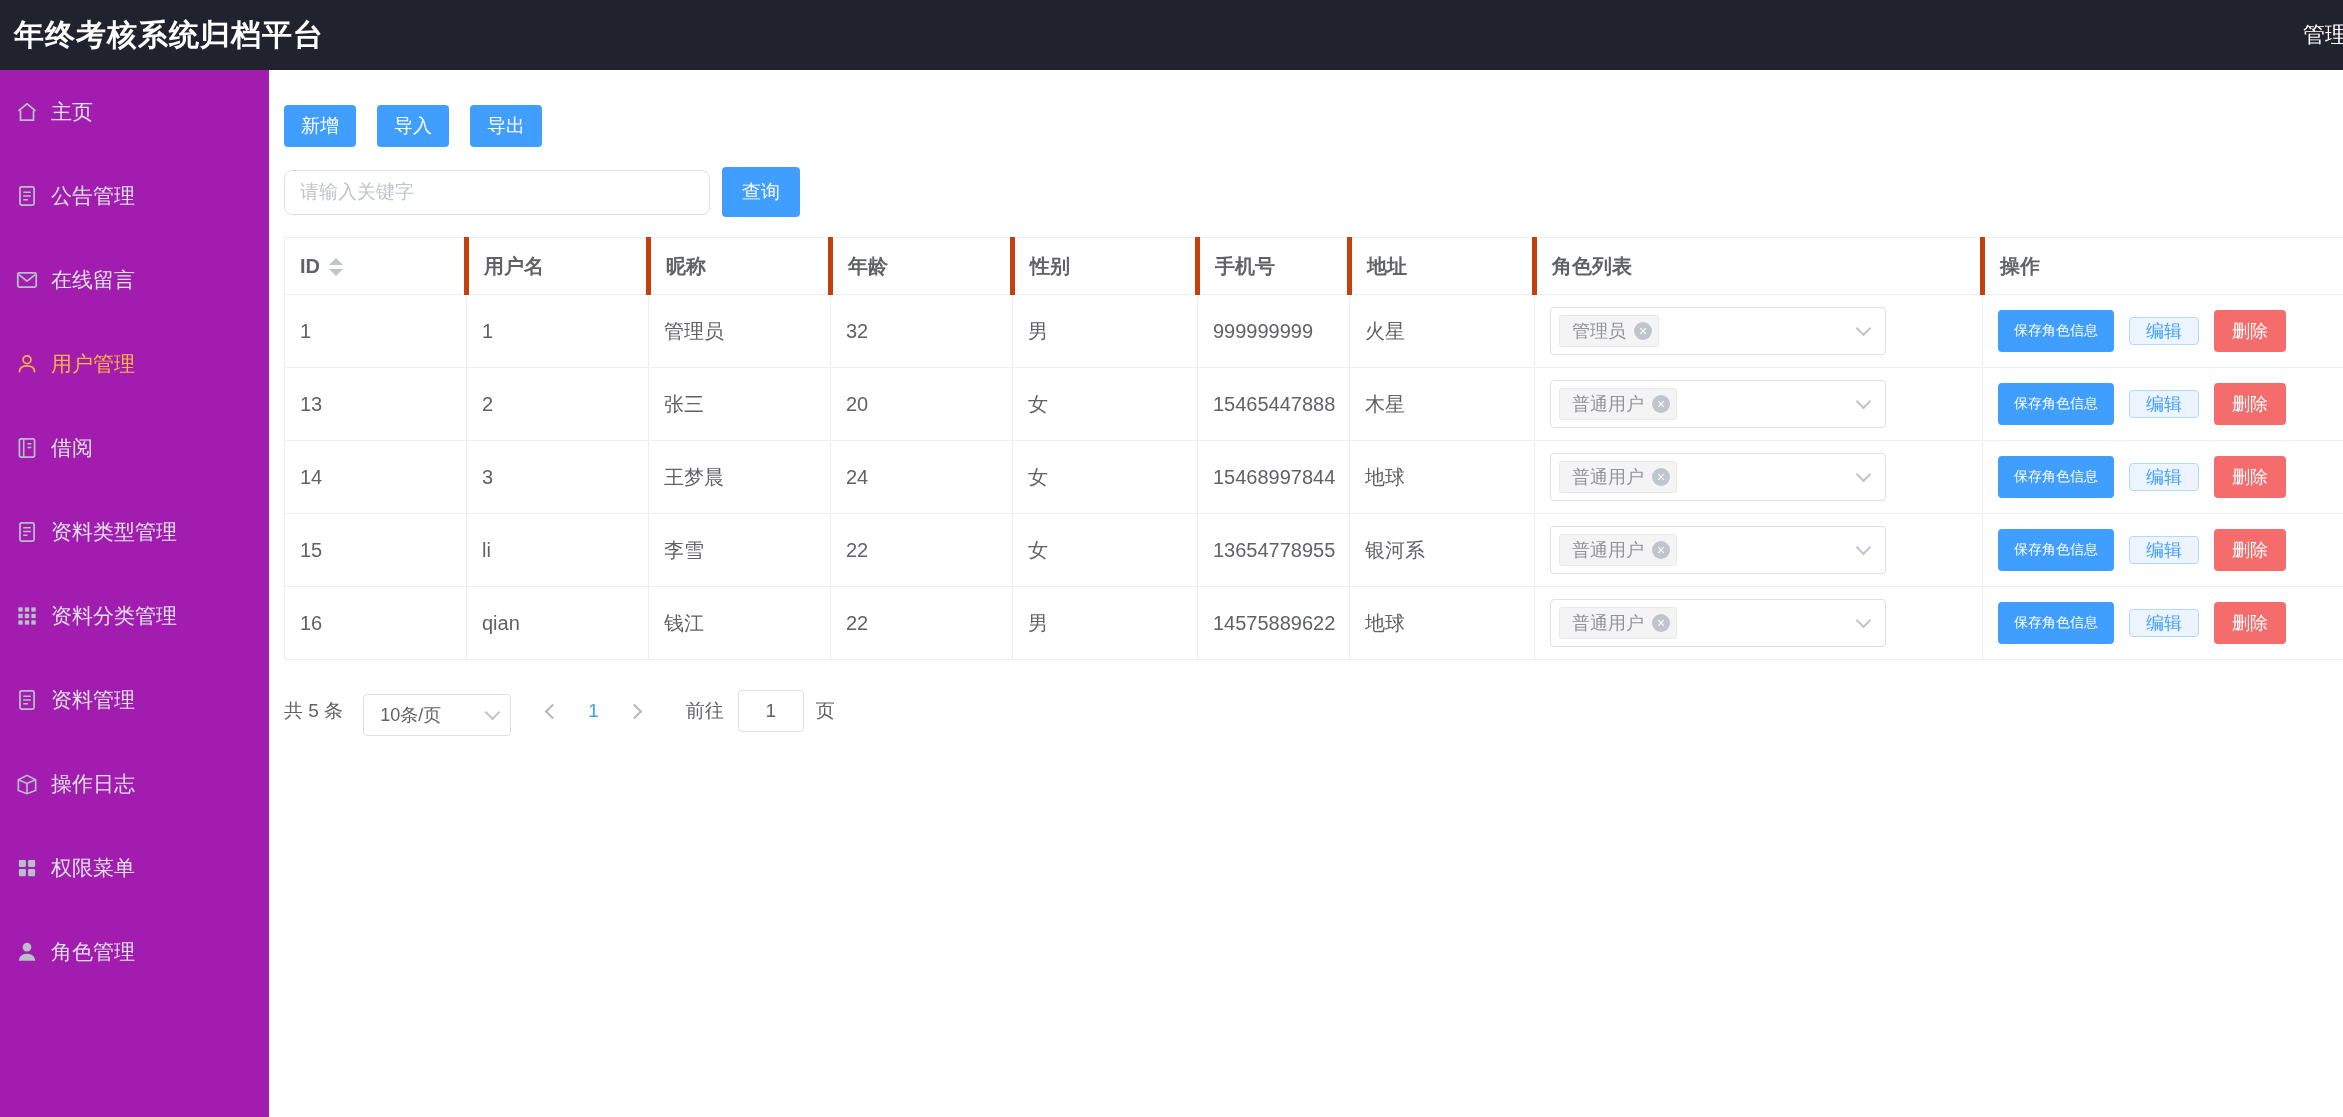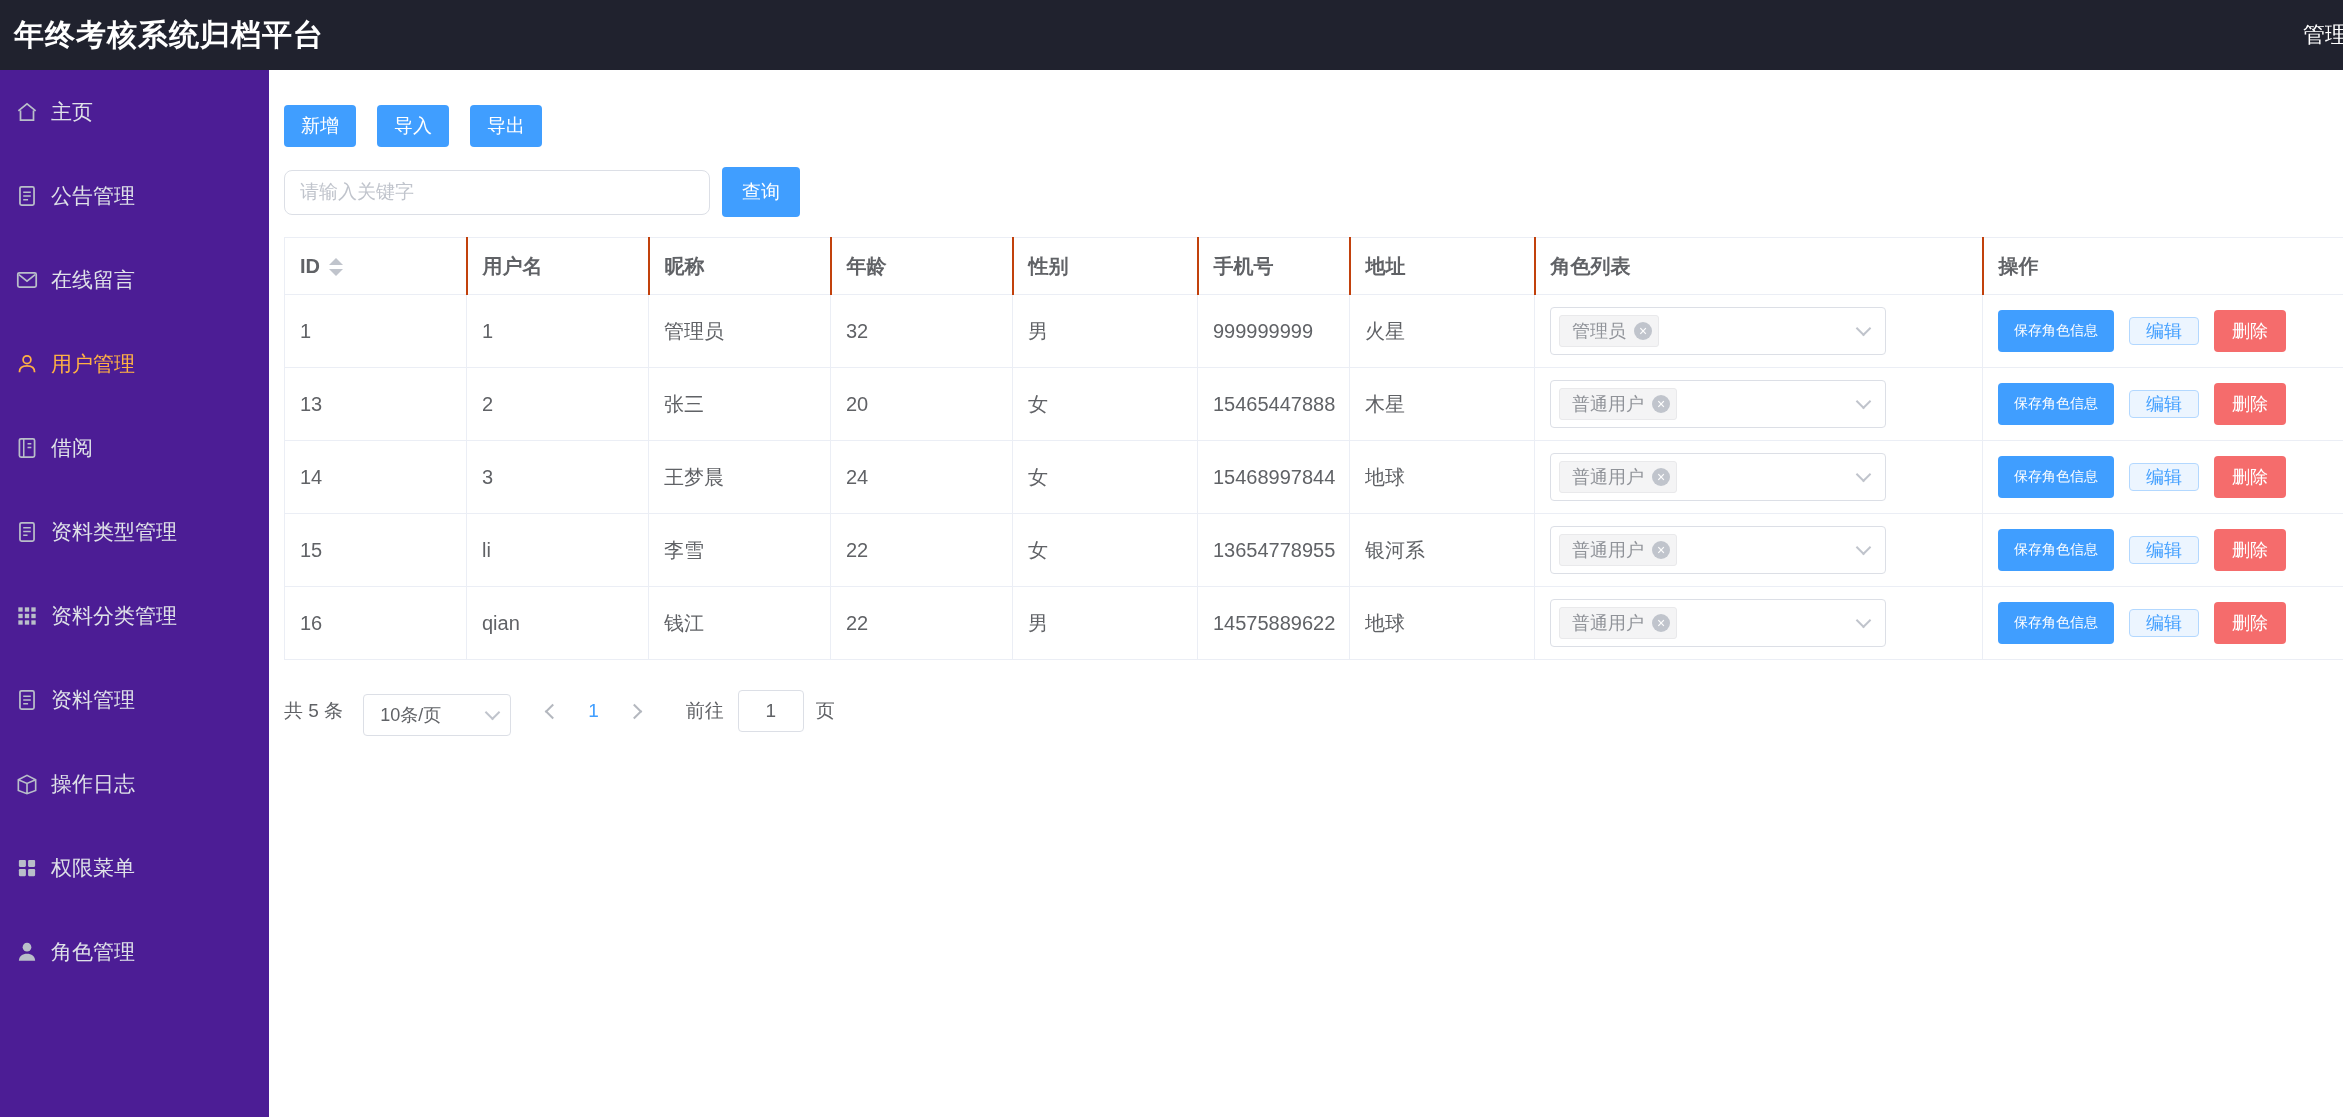--- a/index.html
+++ b/index.html
@@ -17,21 +17,21 @@
     background: #20222e; color: #fff;
     display: flex; align-items: center; justify-content: space-between;
     padding-left: 14px; overflow: hidden; z-index: 20;
   }
   .app-title { font-size: 30px; font-weight: bold; letter-spacing: 1px; white-space: nowrap; }
   .header-user { font-size: 22px; white-space: nowrap; margin-right: -26px; cursor: pointer; }
 
   
   .sidebar {
     position: absolute; top: 70px; left: 0; width: 269px; height: 1047px;
-    background: #4c1d95; z-index: 10;
+    background: #a21caf; z-index: 10;
   }
   .menu-item {
     height: 84px; display: flex; align-items: center;
     padding-left: 14px; cursor: pointer;
     color: #dfe2e8; font-size: 21px;
   }
   .menu-item .icon {
     width: 26px; height: 26px; margin-right: 11px; flex: 0 0 26px;
     color: #b9bfc9; display: inline-flex;
   }
@@ -55,21 +55,21 @@
   .search-btn { margin-left: 12px; height: 50px; padding: 0 20px; }
 
   
   table.users-table {
     border-collapse: collapse; table-layout: fixed; width: 2138px;
     font-size: 20px; color: #606266;
     border-top: 1px solid #ebeef5; border-left: 1px solid #ebeef5;
   }
   .users-table th {
     height: 57px; text-align: left; padding: 0 15px; font-weight: bold;
-    color: #606266; border-bottom: 1px solid #ebeef5; border-right: 2px solid #c2410c;
+    color: #606266; border-bottom: 1px solid #ebeef5; border-right: 5px solid #c2410c;
     background: #fff; white-space: nowrap;
   }
   .users-table td {
     height: 73px; padding: 0 15px; border-bottom: 1px solid #ebeef5;
     border-right: 1px solid #ebeef5; background: #fff; white-space: nowrap;
   }
   .caret-wrap { display: inline-flex; flex-direction: column; margin-left: 9px; vertical-align: middle; cursor: pointer; }
   .caret { width: 0; height: 0; border: 7px solid transparent; }
   .caret.up { border-bottom-color: #c0c4cc; border-top-width: 0; margin-bottom: 4px; }
   .caret.down { border-top-color: #c0c4cc; border-bottom-width: 0; }

